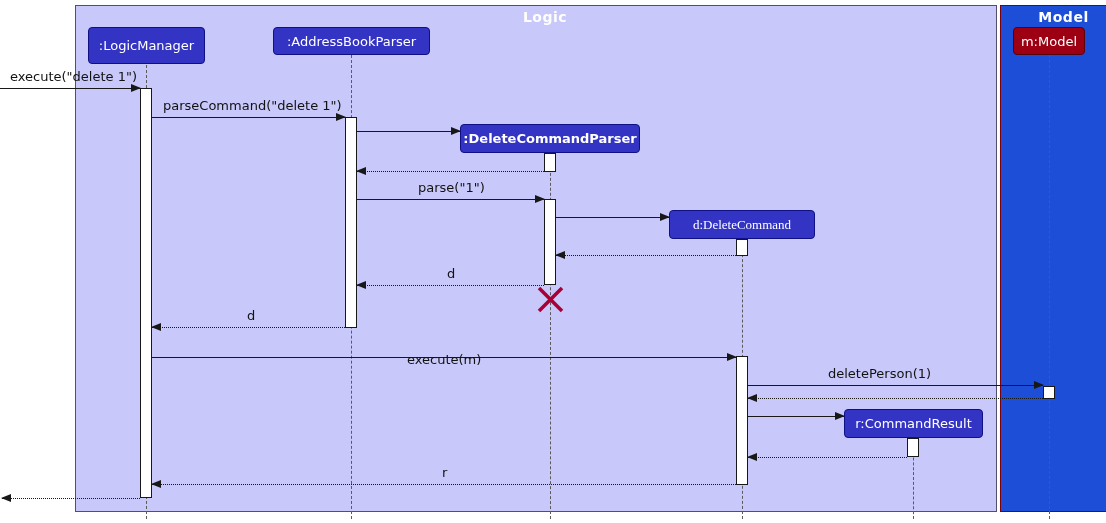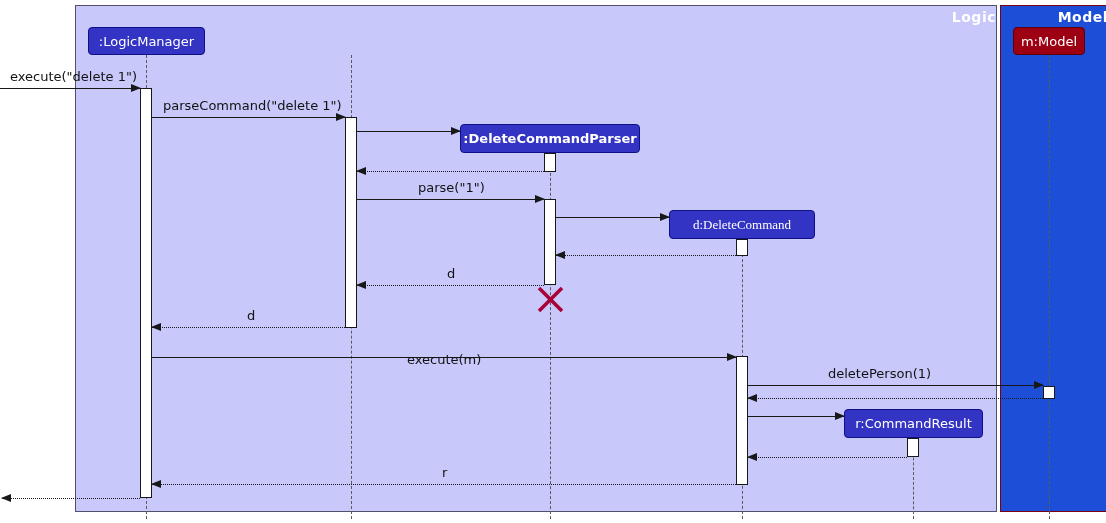--- a/index.html
+++ b/index.html
@@ -18,21 +18,21 @@
     border: 1.5px solid #50506a;
   }
   #frame-model {
     left: 1000px; width: 109px;
     background: #1d4ed8;
     border: 1.5px solid #7A0011;
     padding-left: 48px;
   }
   .frame-title {
     position: absolute; top: 3px; left: 18px; right: 0;
-    text-align: right;
+    text-align: center;
     font-size: 14px; font-weight: bold; color: #ffffff;
     letter-spacing: 0.5px;
   }
   .lifeline {
     position: absolute; width: 0;
     border-left: 1px dashed #5a5a5a;
     z-index: 1;
   }
   .pbox {
     position: absolute; z-index: 3;
@@ -94,22 +94,25 @@
 
   <div class="activation" style="left:140px; top:88px;  height:410px;"></div>
   <div class="activation" style="left:345px; top:117px; height:211px;"></div>
   <div class="activation" style="left:544px; top:153px; height:19px;"></div>
   <div class="activation" style="left:544px; top:199px; height:86px;"></div>
   <div class="activation" style="left:736px; top:239px; height:17px;"></div>
   <div class="activation" style="left:736px; top:356px; height:129px;"></div>
   <div class="activation" style="left:1043px; top:386px; height:13px;"></div>
   <div class="activation" style="left:907px; top:438px; height:19px;"></div>
 
-  <div class="pbox logic" style="left:88px;  top:27px;  width:117px; height:28px;">
+  <div class="pbox logic" style="left:88px;  top:27px;  width:117px; height:37px;">
     <span>:LogicManager</span>
+  </div>
+  <div class="pbox logic" style="left:273px; top:27px;  width:157px; height:28px;">
+    <span>:AddressBookParser</span>
   </div>
   <div class="pbox logic" style="left:460px; top:124px; width:180px; height:29px;font-weight:bold;">
     <span>:DeleteCommandParser</span>
   </div>
   <div class="pbox logic" style="left:669px; top:210px; width:146px; height:29px;font-family:Liberation Serif, serif;">
     <span>d:DeleteCommand</span>
   </div>
   <div class="pbox logic" style="left:844px; top:409px; width:139px; height:29px;">
     <span>r:CommandResult</span>
   </div>

